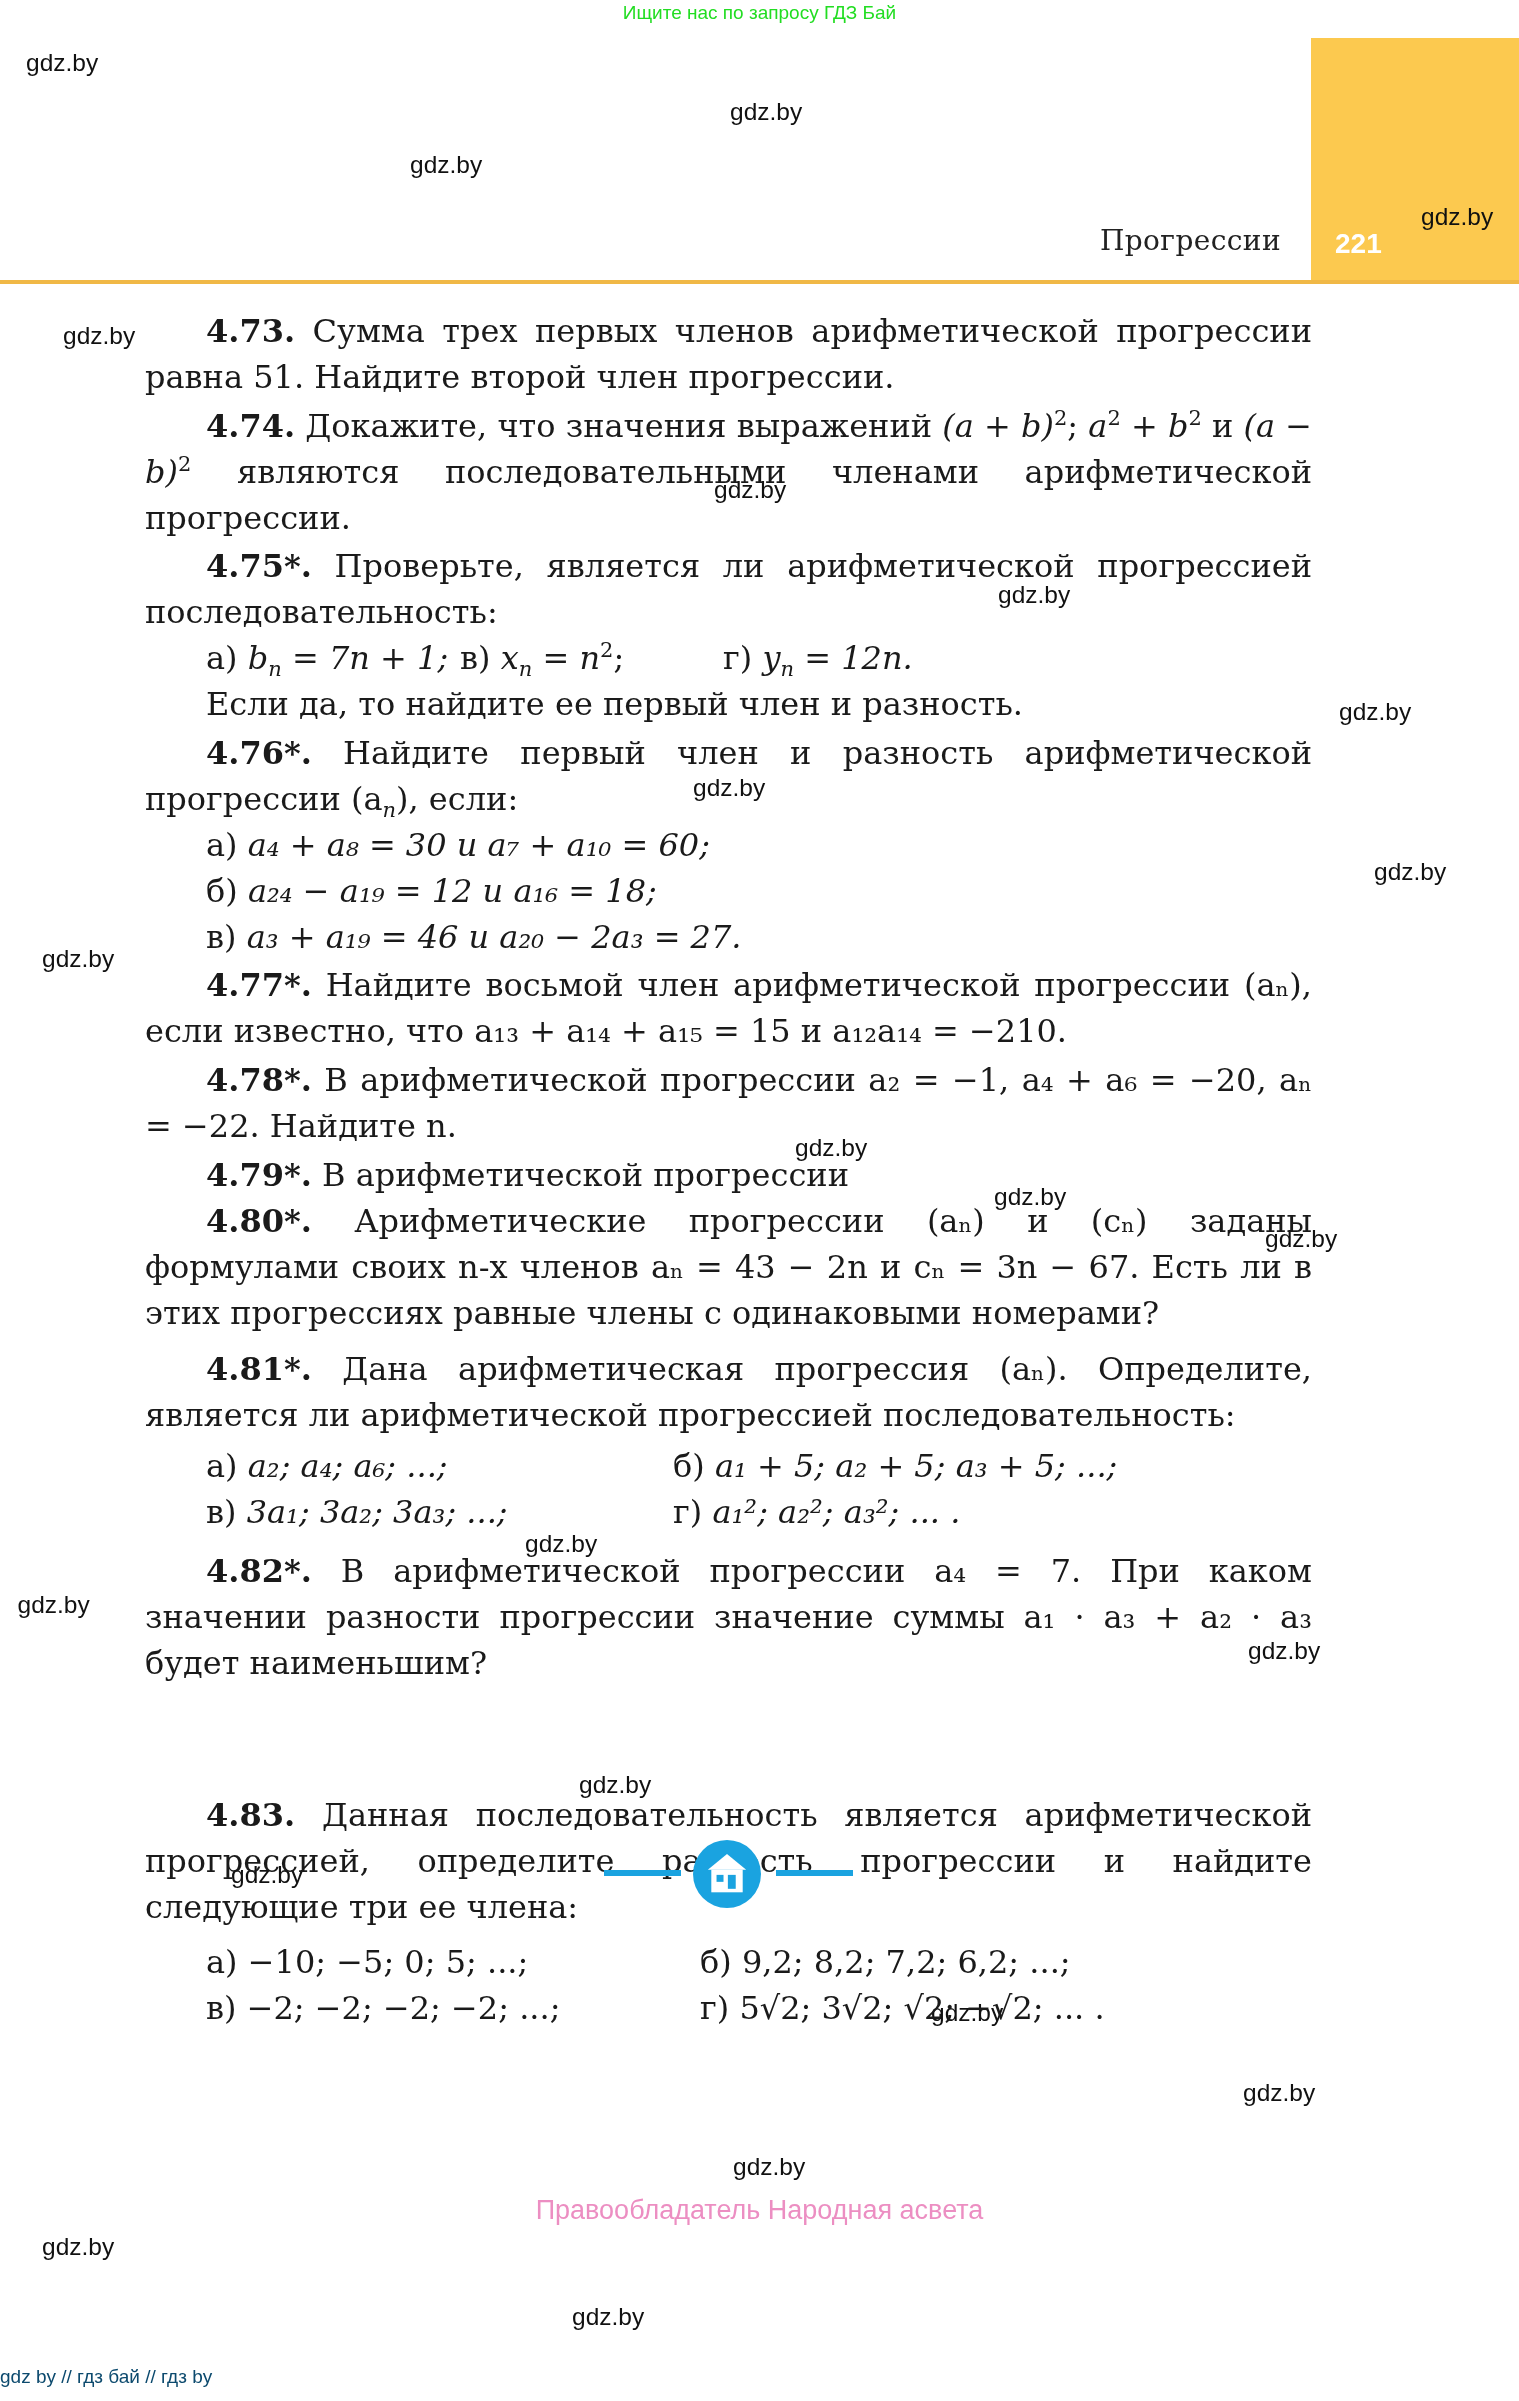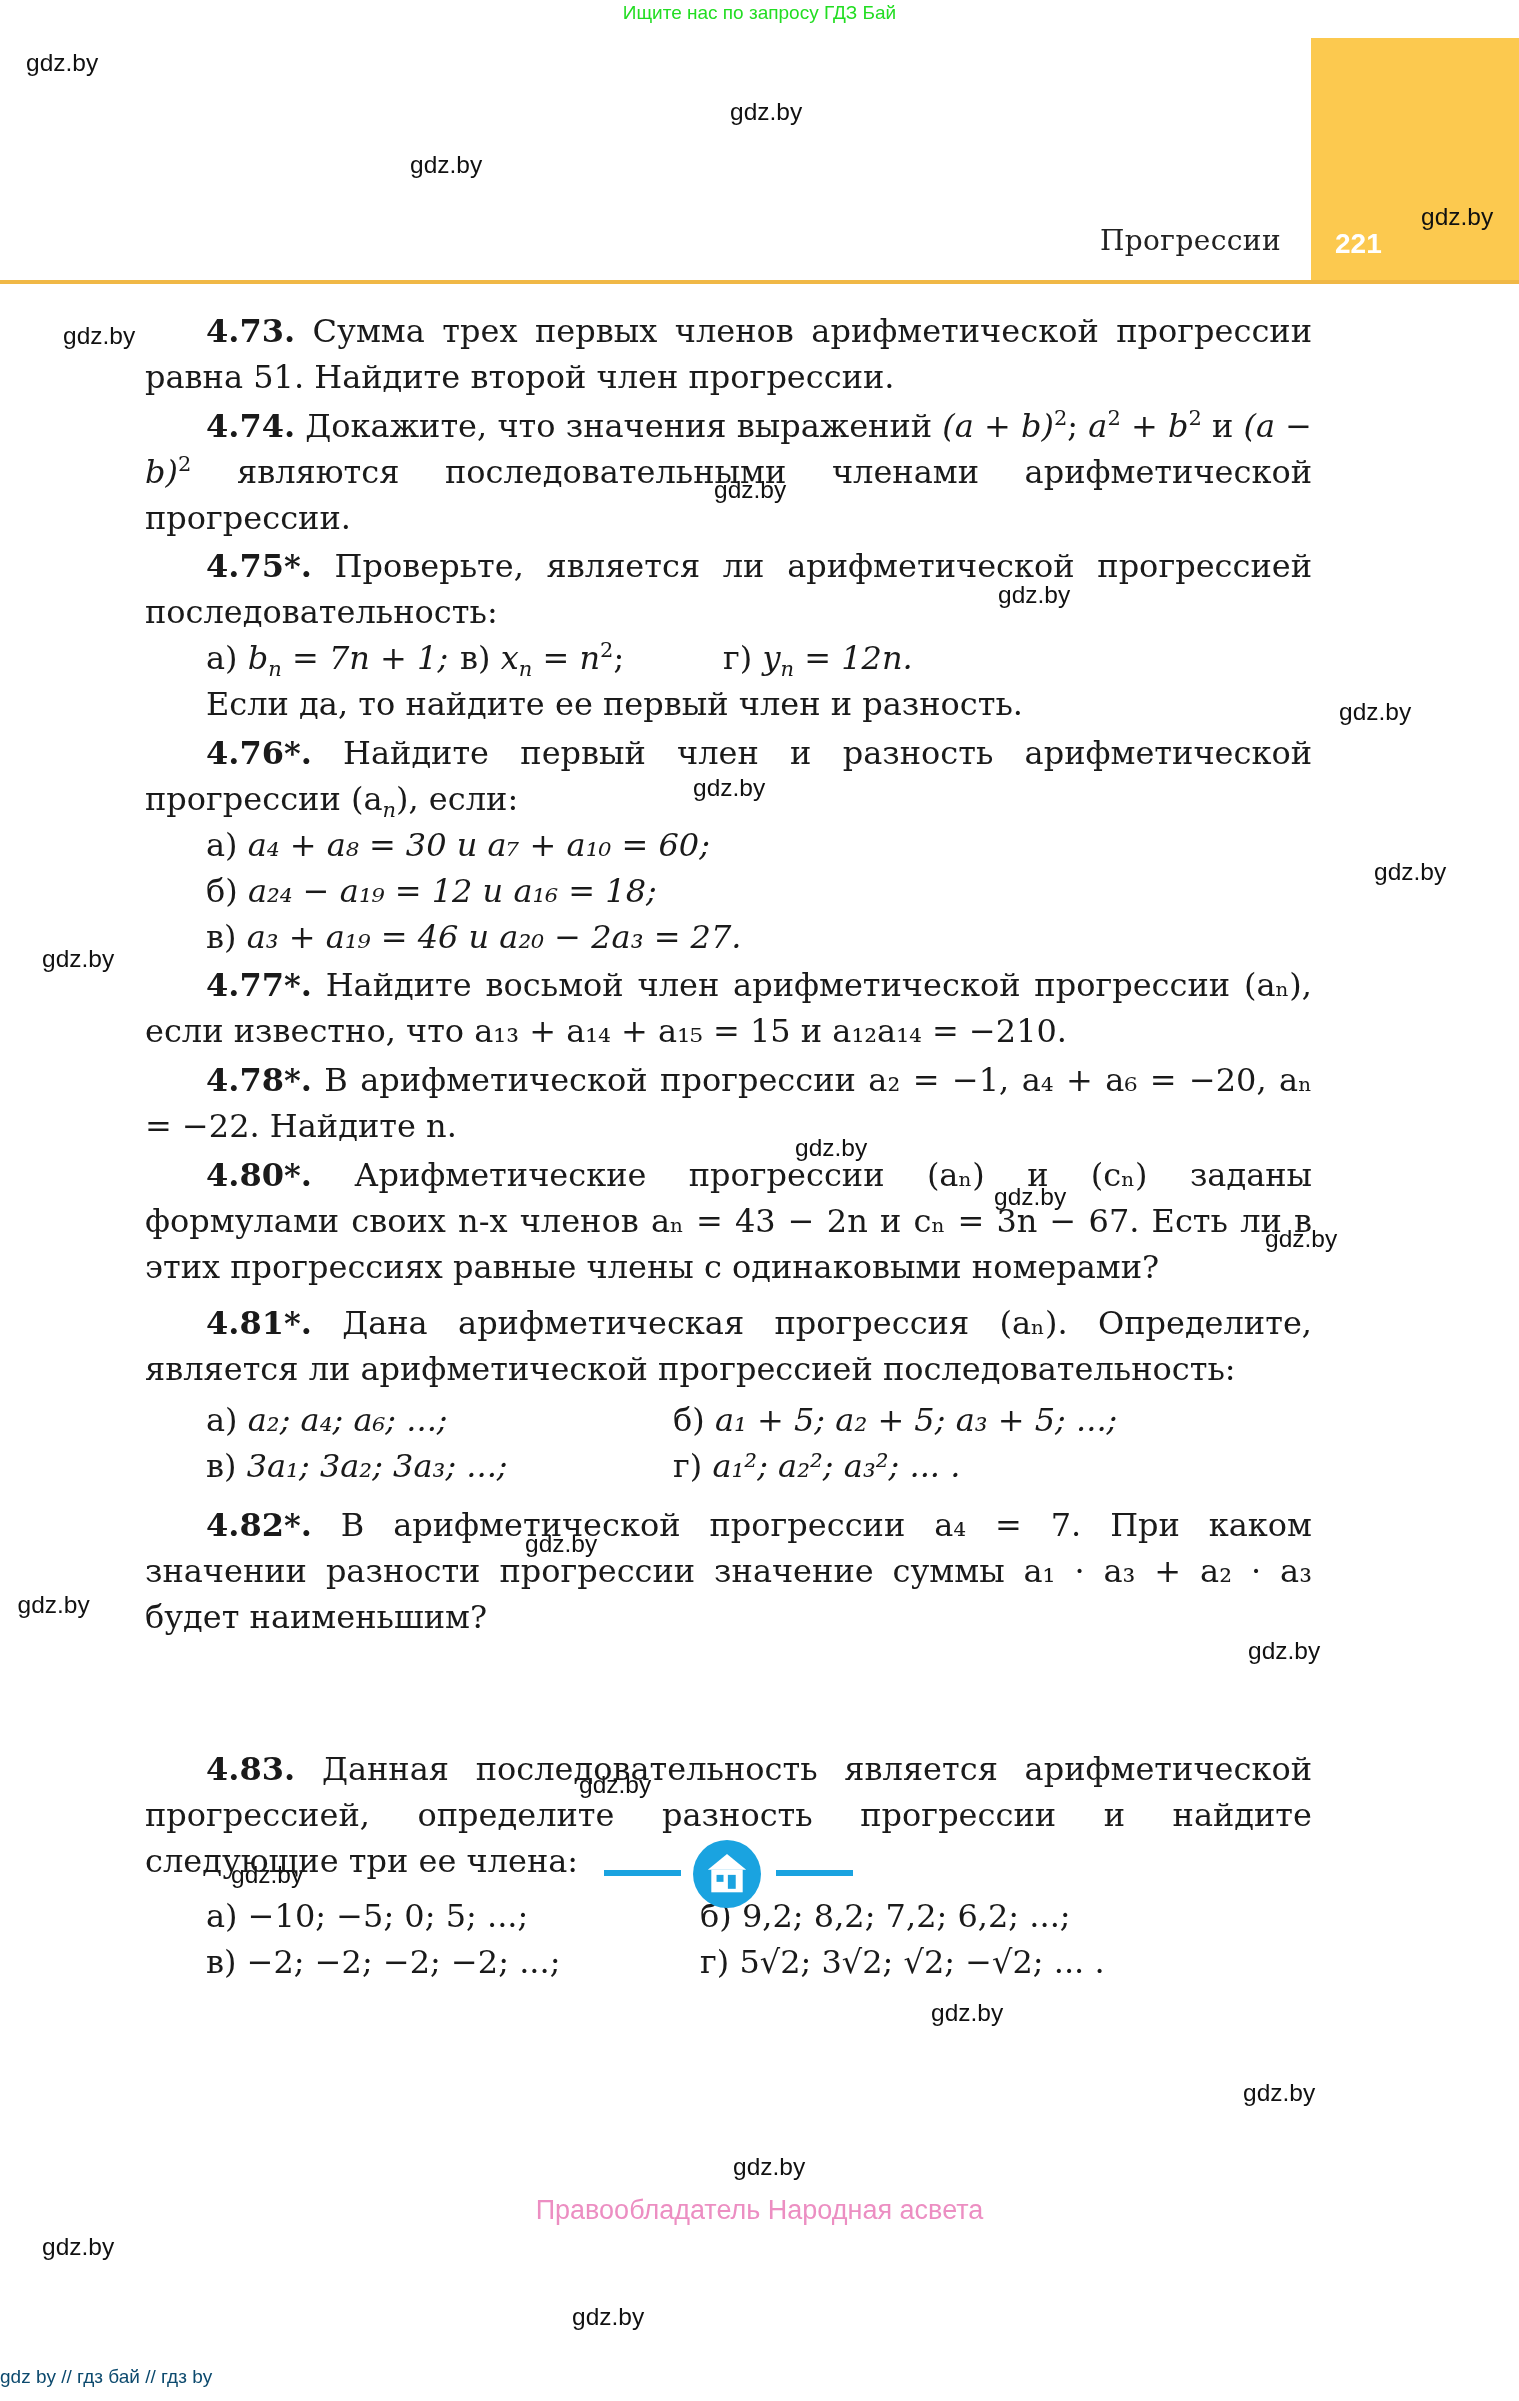--- a/index.html
+++ b/index.html
@@ -111,20 +111,24 @@
   <p class="p">
     <span class="num">4.77*.</span>
     <span>Найдите восьмой член арифметической прогрессии (aₙ), если известно, что a₁₃ + a₁₄ + a₁₅ = 15 и a₁₂a₁₄ = −210.</span>
   </p>
 
   <p class="p">
     <span class="num">4.78*.</span>
     <span>В арифметической прогрессии a₂ = −1, a₄ + a₆ = −20, aₙ = −22. Найдите n.</span>
   </p>
 
+  <p class="p nogap">
+    <span class="num">4.79*.</span>
+    <span>В арифметической прогрессии</span>
+  </p>
 
   <p class="p" style="margin-bottom:10.5px">
     <span class="num">4.80*.</span>
     <span>Арифметические прогрессии (aₙ) и (cₙ) заданы формулами своих n-х членов aₙ = 43 − 2n и cₙ = 3n − 67. Есть ли в этих прогрессиях равные члены с одинаковыми номерами?</span>
   </p>
 
   <p class="p nogap">
     <span class="num">4.81*.</span>
     <span>Дана арифметическая прогрессия (aₙ). Определите, является ли арифметической прогрессией последовательность:</span>
   </p>

